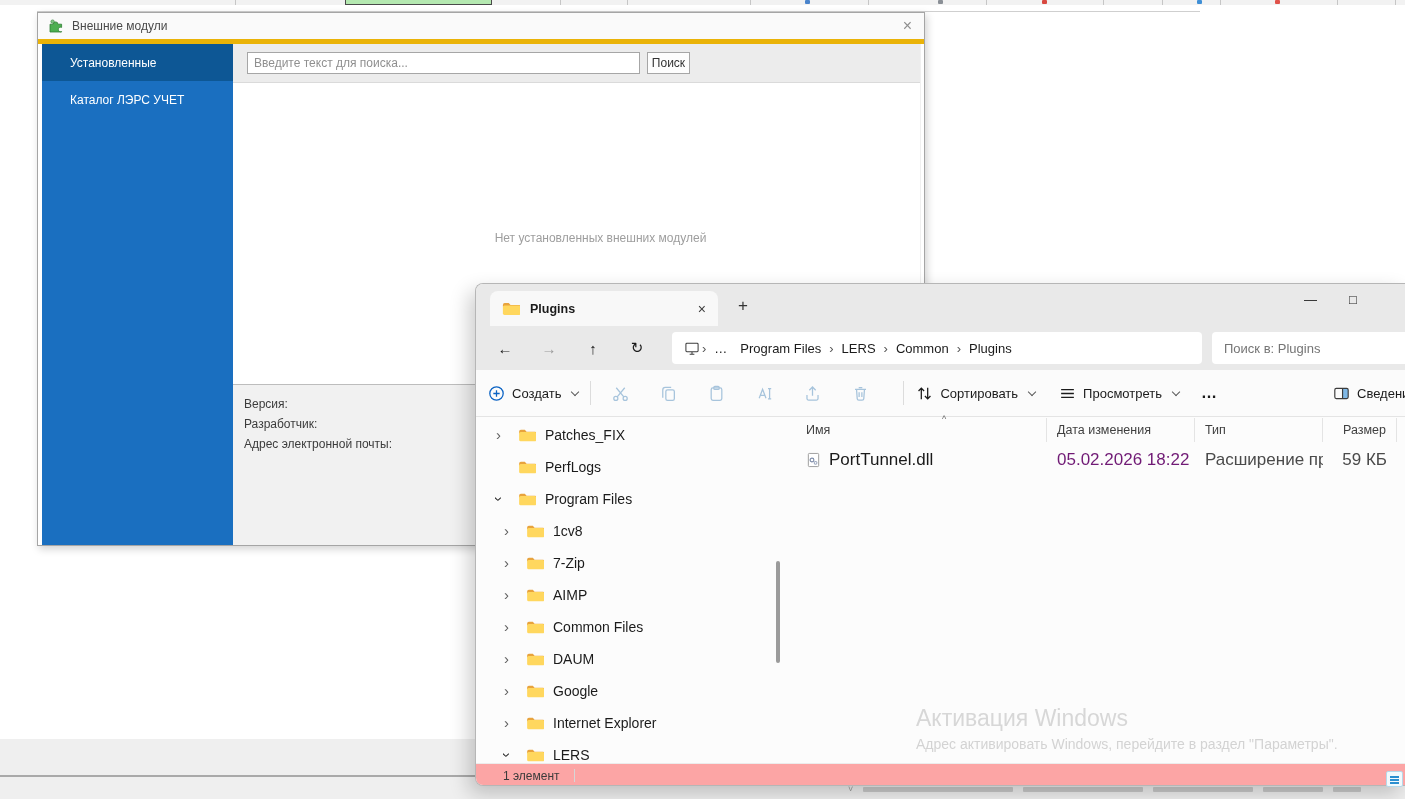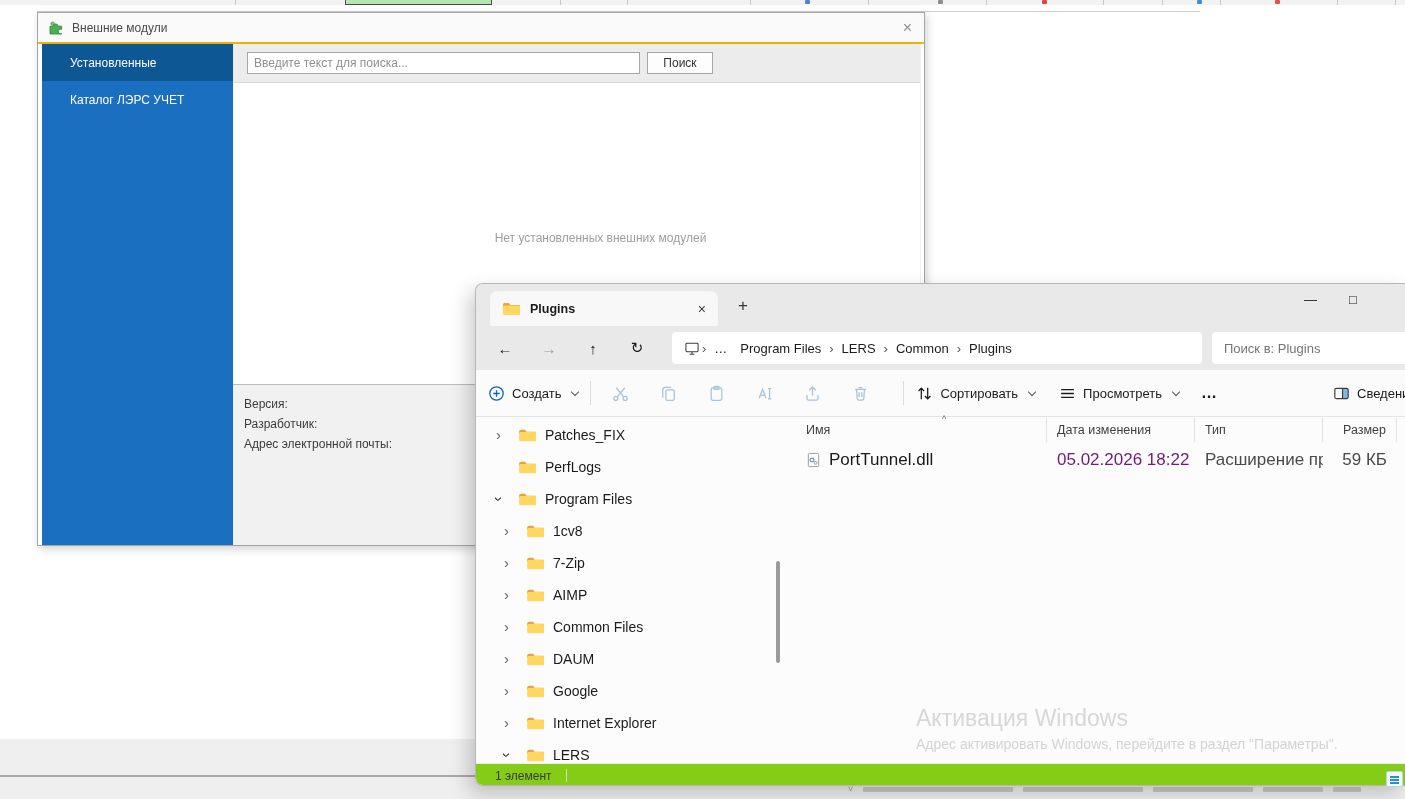--- a/index.html
+++ b/index.html
@@ -17,32 +17,32 @@
   .bg-footer { position:absolute; left:0; top:739px; width:1405px; height:60px; background:#efefef; z-index:1; }
   .bg-footer .dark-line { position:absolute; left:0; top:36px; width:100%; height:2px; background:#a9a9a9; }
   .bg-footer .frag-row { position:absolute; left:848px; top:48px; display:flex; align-items:center; gap:10px; }
   .bg-footer .frag { height:5px; background:#c9c9c9; border-radius:1px; }
   .bg-footer .frag-caret { color:#9a9a9a; font-size:9px; line-height:5px; }
   .hamburger-frag { position:absolute; left:1386px; top:771px; width:17px; height:16px; background:#f2fafd; border:1px solid #b5d9ea; border-radius:2px; z-index:9; padding:3px 2px; }
   .hamburger-frag i { display:block; height:1.6px; background:#2b8fd0; margin:1.4px 1px; }
 
   
   .mod-window { position:absolute; left:37px; top:12px; width:888px; height:534px; background:#fff; border:1px solid #a5a5a5; box-shadow:2px 3px 8px rgba(0,0,0,.18); z-index:2; font-size:12px; color:#3c3c3c; }
-  .mod-titlebar { height:31px; background:#fafafa; border-bottom:2px solid #eab308; display:flex; align-items:center; padding:0 12px 0 10px; }
+  .mod-titlebar { height:31px; background:#fafafa; border-bottom:5px solid #eab308; display:flex; align-items:center; padding:0 12px 0 10px; }
   .mod-title { margin-left:8px; color:#4a4a4a; }
   .mod-close { margin-left:auto; color:#8f8f8f; font-size:16px; line-height:16px; cursor:default; }
   .mod-body { display:flex; height:501px; padding:0 3px 0 4px; }
   .mod-sidebar { width:191px; background:#1a6fc0; flex:none; }
   .mod-side-item { height:37px; display:flex; align-items:center; padding-left:28px; color:#fff; }
   .mod-side-item.selected { background:#0d5795; }
   .mod-content { flex:1; display:flex; flex-direction:column; border-right:1px solid #f0f0f0; }
   .mod-searchrow { height:39px; background:#ececec; border-bottom:1px solid #dadada; display:flex; align-items:center; padding-left:14px; flex:none; }
   .mod-search-input { width:393px; height:22px; border:1px solid #a6a6a6; background:#fff; font-family:inherit; font-size:12px; padding:0 6px; color:#333; }
   .mod-search-input::placeholder { color:#8f8f8f; }
-  .mod-search-btn { margin-left:7px; width:66px; height:22px; background:#fdfdfd; border:1px solid #a6a6a6; font-family:inherit; font-size:12px; color:#333; }
+  .mod-search-btn { margin-left:7px; width:43px; height:22px; background:#fdfdfd; border:1px solid #a6a6a6; font-family:inherit; font-size:12px; color:#333; }
   .mod-empty { height:301px; flex:none; text-align:center; }
   .mod-empty span { display:inline-block; margin-top:148px; color:#9e9e9e;padding-left:48px; }
   .mod-details { flex:1; background:#f1f1f1; border-top:1px solid #bdbdbd; padding:9px 0 0 11px; }
   .mod-details div { line-height:20px; color:#3c3c3c; }
 
   
   .exp-window { position:absolute; left:475px; top:283px; width:931px; height:503px; background:#fcfcfc; border:1px solid #b6b6b6; border-right:none; border-radius:8px 0 0 8px; box-shadow:-6px 8px 20px rgba(0,0,0,.20); z-index:3; overflow:hidden; color:#1b1b1b; font-size:13px; }
   .exp-tabbar { position:relative; height:42px; background:#e9e9e9; padding:7px 0 0 14px; }
   .exp-tab { width:228px; height:35px; background:#f8f8f8; border-radius:8px 8px 0 0; display:flex; align-items:center; padding:0 12px; }
   .exp-tab-label { margin-left:10px; font-size:12.5px; font-weight:bold; color:#1b1b1b; }
@@ -93,21 +93,21 @@
   .fl-row .cell { font-size:17px; }
   .c-name { width:245px; display:flex; align-items:center; gap:8px; padding-left:4px; color:#1a1a1a; }
   .c-date { width:148px; padding-left:10px; color:#701a75; font-size:12.5px; }
   .c-type { width:128px; padding-left:10px; color:#4a4a4a; font-size:12.5px; white-space:nowrap; overflow:hidden; }
   .c-size { width:74px; text-align:right; padding-right:10px; color:#4a4a4a; font-size:12.5px; }
 
   .watermark { position:absolute; left:130px; top:288px; pointer-events:none; }
   .watermark .wm-title { font-size:23px; color:#d7d7d7; }
   .watermark .wm-sub { font-size:14px; color:#d3d3d3; margin-top:4px; }
 
-  .exp-statusbar { height:24px; border-top:1px solid #ececec; display:flex; align-items:center; padding-left:19px; background:#84cc16; }
+  .exp-statusbar { height:24px; border-top:1px solid #ececec; display:flex; align-items:center; padding-left:27px; background:#fca5a5; }
   .status-count { font-size:12px; color:#3b3b3b; }
   .status-sep { width:1px; height:13px; background:#d6d6d6; margin-left:14px; }
 
   svg { display:block; }
 </style>
 </head>
 <body>
 
 <div class="screen">
 

